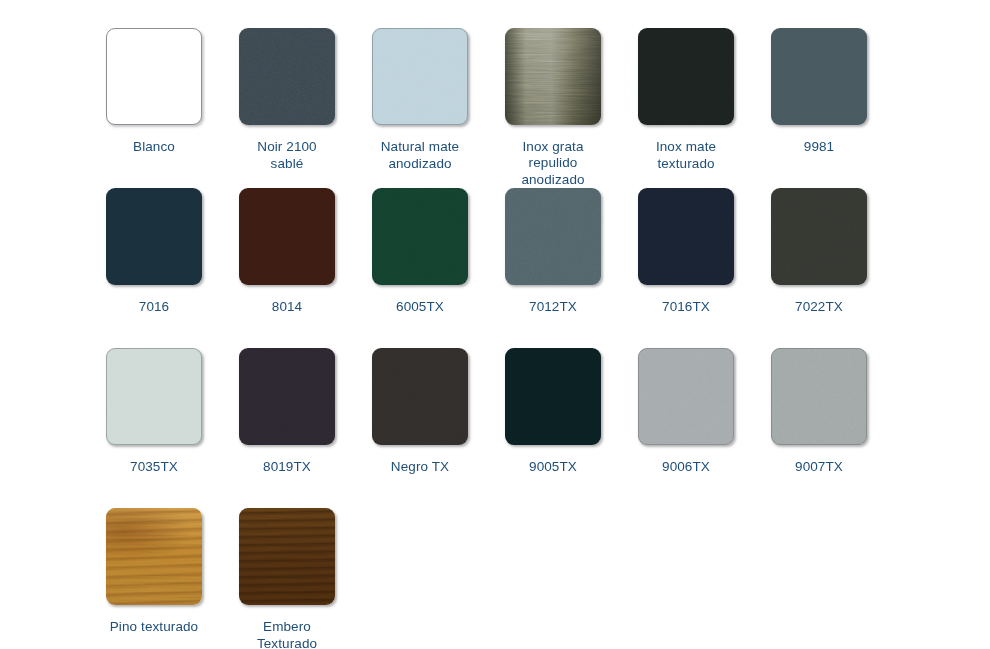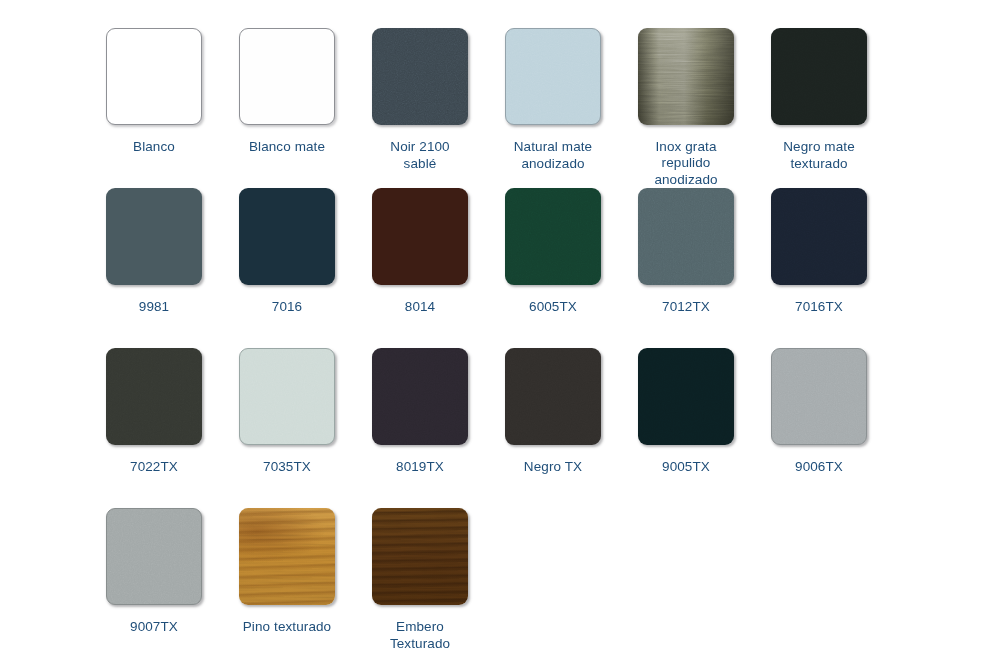--- a/index.html
+++ b/index.html
@@ -82,24 +82,20 @@
 </head>
 <body>
 
 <div id="palette">
   <div class="swatch-grid">
       <div class="swatch-cell">
         <div class="chip outlined" style="border-color: rgb(142, 144, 149); background: rgb(255, 255, 255);"></div>
         <div class="chip-label">Blanco</div>
       </div>
       <div class="swatch-cell">
-        <div class="chip outlined" style="border-color: rgb(142, 144, 149); background: rgb(254, 254, 254);"></div>
-        <div class="chip-label">Blanco mate</div>
-      </div>
-      <div class="swatch-cell">
         <div class="chip" style="background: rgb(59, 70, 78);">
           <div class="grain" style="mix-blend-mode: overlay; opacity: 0.85;"><svg xmlns="http://www.w3.org/2000/svg" width="96" height="97" preserveAspectRatio="none">
               <filter id="n5">
                 <feTurbulence type="fractalNoise" baseFrequency="0.9" numOctaves="3" seed="5"></feTurbulence>
                 <feColorMatrix type="saturate" values="0"></feColorMatrix>
               </filter>
               <rect width="96" height="97" filter="url(#n5)" opacity="0.42"></rect>
             </svg></div>
         </div>
         <div class="chip-label">Noir 2100 sablé</div>
@@ -133,21 +129,21 @@
       <div class="swatch-cell">
         <div class="chip" style="background: rgb(28, 35, 32);">
           <div class="grain" style="mix-blend-mode: overlay; opacity: 0.5;"><svg xmlns="http://www.w3.org/2000/svg" width="96" height="97" preserveAspectRatio="none">
               <filter id="n16">
                 <feTurbulence type="fractalNoise" baseFrequency="0.9" numOctaves="3" seed="16"></feTurbulence>
                 <feColorMatrix type="saturate" values="0"></feColorMatrix>
               </filter>
               <rect width="96" height="97" filter="url(#n16)" opacity="0.3"></rect>
             </svg></div>
         </div>
-        <div class="chip-label">Negro mate texturado</div>
+        <div class="chip-label">Inox mate texturado</div>
       </div>
       <div class="swatch-cell">
         <div class="chip" style="background: rgb(74, 91, 97);"></div>
         <div class="chip-label">9981</div>
       </div>
       <div class="swatch-cell">
         <div class="chip" style="background: rgb(27, 49, 62);"></div>
         <div class="chip-label">7016</div>
       </div>
       <div class="swatch-cell">

